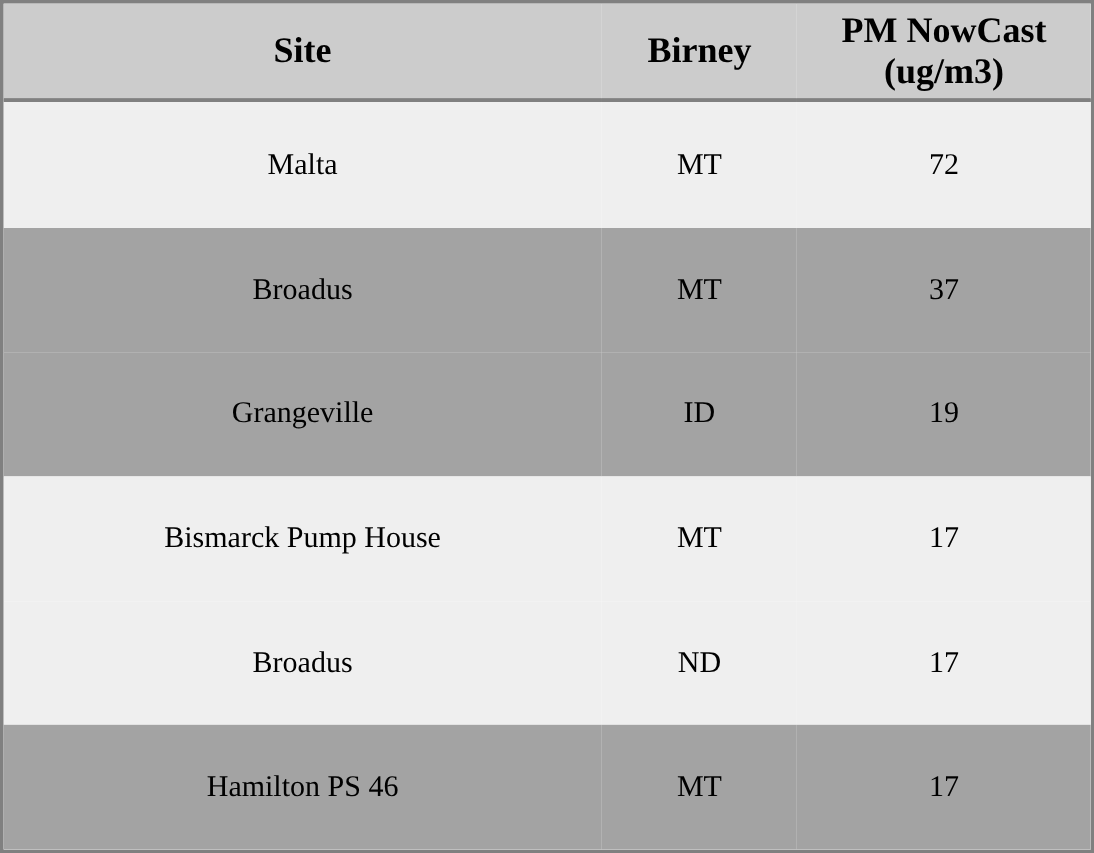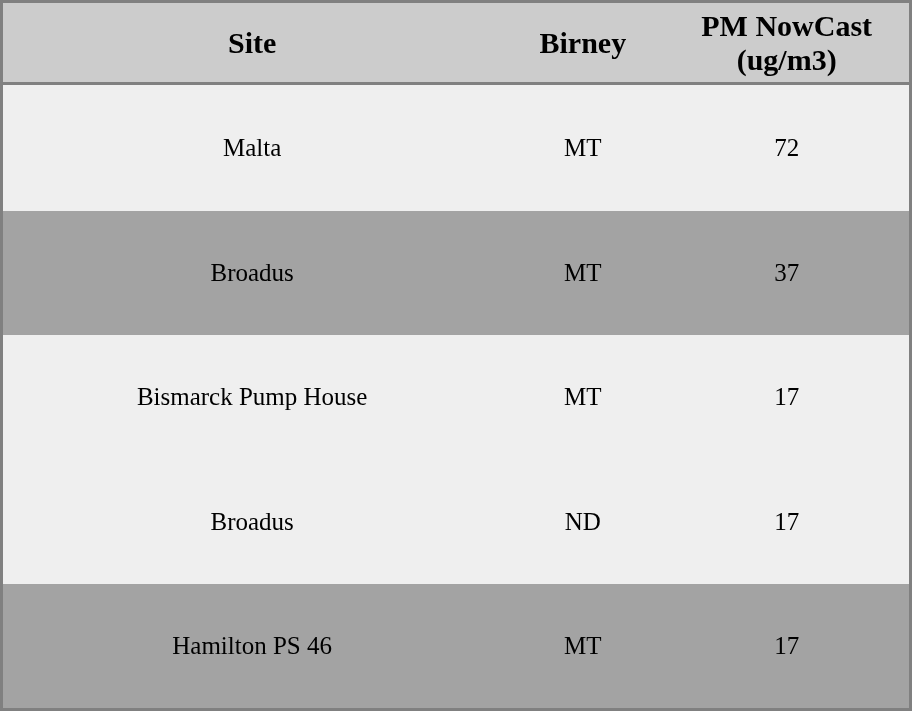--- a/index.html
+++ b/index.html
@@ -74,20 +74,25 @@
       <tr class="row-odd">
         <td>Malta</td>
         <td>MT</td>
         <td>72</td>
       </tr>
       <tr class="row-even">
         <td>Broadus</td>
         <td>MT</td>
         <td>37</td>
       </tr>
+      <tr class="row-even">
+        <td>Grangeville</td>
+        <td>ID</td>
+        <td>19</td>
+      </tr>
       <tr class="row-odd">
         <td>Bismarck Pump House</td>
         <td>MT</td>
         <td>17</td>
       </tr>
       <tr class="row-odd">
         <td>Broadus</td>
         <td>ND</td>
         <td>17</td>
       </tr>

